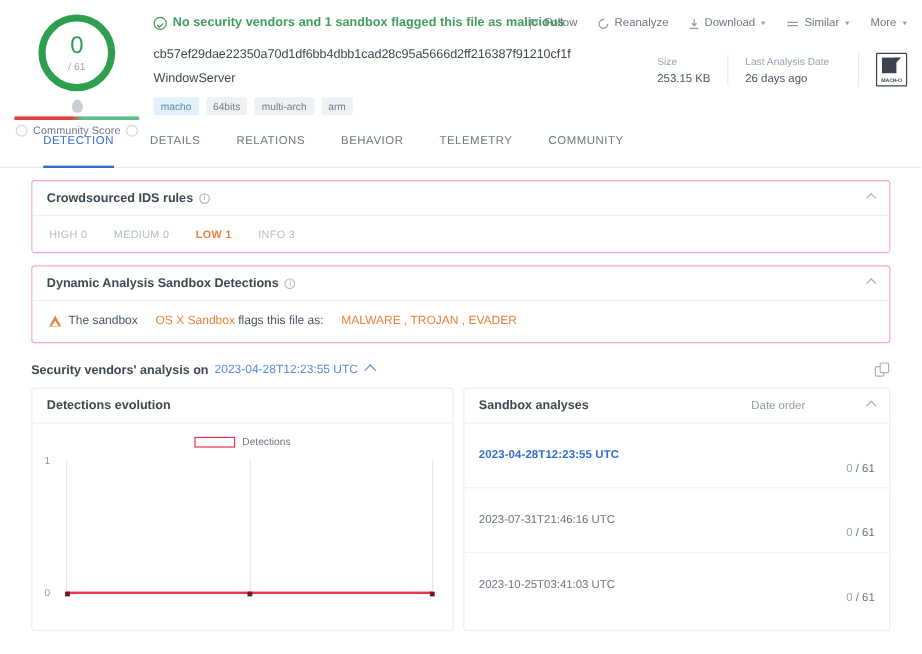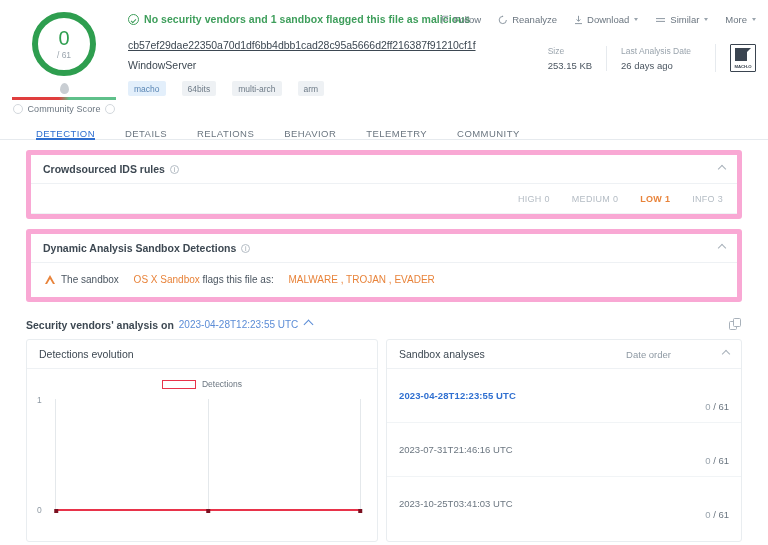--- a/index.html
+++ b/index.html
@@ -102,24 +102,23 @@
   .verdict-text {
     color: #3e9e5b; font-size: 10.5px; font-weight: bold;
     letter-spacing: .05px;
   }
 
   .hash {
     font-size: 10.5px; color: #3d4852;
     letter-spacing: -.05px;
     margin-bottom: 8px;
     word-break: break-all;
-    text-decoration: underline;
   }
   .fname { font-size: 10.5px; color: #3d4852; margin-bottom: 10px; }
-  .tags { display: flex; gap: 16px; }
+  .tags { display: flex; gap: 6px; }
   .tag {
     font-size: 8.5px; color: #6e7b87;
     background: #eef1f4;
     border-radius: 2px;
     padding: 2.5px 6px;
     white-space: nowrap;
   }
   .tag.accent { background: #e3effb; color: #5b87b5; }
 
   
@@ -182,36 +181,36 @@
     border-bottom: 1px solid #e6eaee;
     padding: 0 0 0 36px;
     display: flex; gap: 0;
     height: 28px; align-items: stretch;
   }
   .tab {
     font-size: 9.5px; letter-spacing: .45px;
     color: #6b7680;
     padding: 0 16px 0 0;
     margin-right: 14px;
-    display: flex; align-items: flex-end;
+    display: flex; align-items: flex-start;
     cursor: pointer; white-space: nowrap;
     position: relative;
   }
   .tab.active { color: #2f6fd0; }
   .tab.active:after {
     content: ""; position: absolute;
     left: 0; right: 16px; bottom: -1px; height: 2px;
     background: #2f6fd0;
   }
 
   
   .body { padding: 10px 26px 0 26px; }
 
   .card {
-    border: 5px solid #f9a8d4;
+    border: 1px solid #f9a8d4;
     border-radius: 3px;
     background: #fff;
     margin-bottom: 10px;
   }
   .card-head {
     display: flex; align-items: center;
     padding: 8px 12px;
     border-bottom: 1px solid #eef1f4;
   }
   .card-title { font-size: 10.5px; font-weight: bold; color: #3d4852; }
@@ -228,21 +227,20 @@
     border-left: 1.2px solid #a8b1ba;
     border-top: 1.2px solid #a8b1ba;
     transform: rotate(45deg);
     cursor: pointer;
   }
 
   .sev-row {
     display: flex; gap: 22px;
     padding: 10px 14px 9px 14px;
     border-bottom: 1px solid #f0f3f5;
-    justify-content: flex-end;
   }
   .sev { font-size: 9px; letter-spacing: .3px; color: #b4bcc4; cursor: pointer; white-space: nowrap; }
   .sev.on { color: #e8833a; font-weight: bold; }
 
   .rule-row { padding: 9px 14px 11px 14px; }
   .rule-line { display: flex; align-items: flex-start; gap: 6px; }
   .warn-tri {
     flex: 0 0 auto; margin-top: 1px;
     width: 0; height: 0;
     border-left: 5px solid transparent;
@@ -301,21 +299,21 @@
     border: 1px solid #e9edf0; border-radius: 3px;
     background: #fff;
   }
   .panel-left { flex: 0 0 352px; }
   .panel-right { flex: 1 1 auto; margin-left: 8px; }
   .panel-head {
     padding: 8px 12px;
     border-bottom: 1px solid #eef1f4;
     display: flex; align-items: center;
   }
-  .panel-title { font-size: 10.5px; font-weight: normal; color: #3d4852; text-align: right; }
+  .panel-title { font-size: 10.5px; font-weight: bold; color: #3d4852; text-align: right; }
   .panel-sub { font-size: 9.5px; color: #8e99a3; margin-left: auto; margin-right: 0; padding-left: 20px; }
 
   
   .chart-wrap { padding: 8px 10px 6px 10px; position: relative; height: 172px; }
   .legend {
     display: flex; align-items: center; justify-content: center;
     gap: 6px; height: 14px; margin-bottom: 2px;
   }
   .legend-swatch {
     width: 34px; height: 9px;

